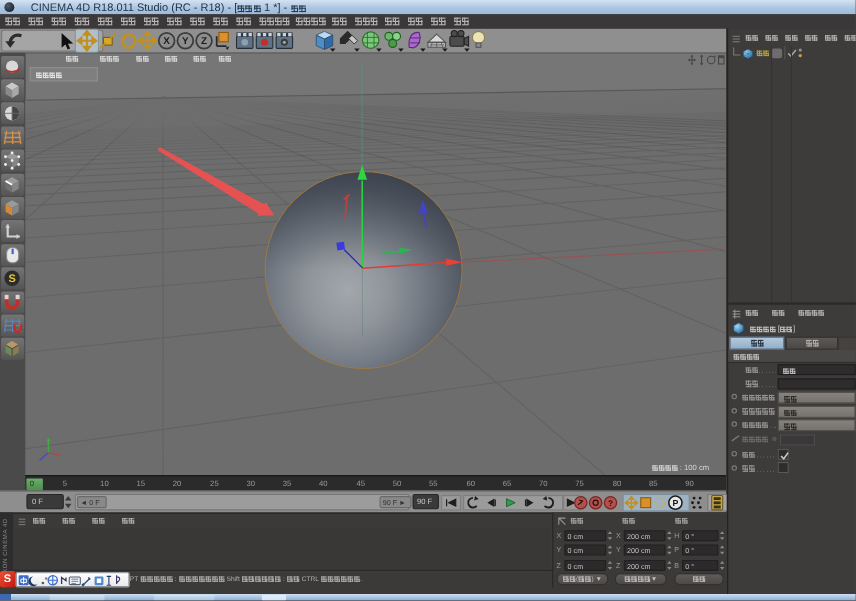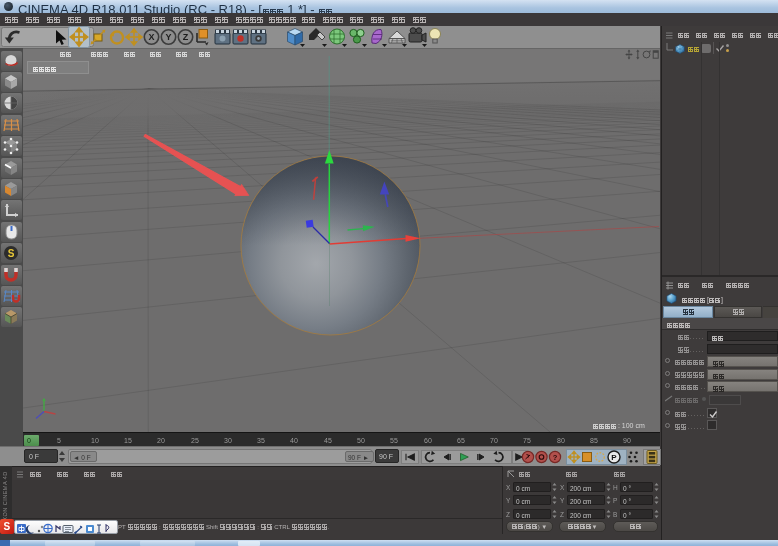--- a/index.html
+++ b/index.html
@@ -12,21 +12,21 @@
 linear-gradient(currentColor,currentColor) 2.5px 0/1px 6.5px,
 linear-gradient(currentColor,currentColor) 0 0/1px 4px,
 linear-gradient(currentColor,currentColor) 100% 2px/1px 4.5px;
 background-repeat:no-repeat;opacity:.92;filter:blur(.35px)}
 b.k.s{width:5px;height:5.5px;margin:0 .5px}
 </style></head>
 <body>
 
 <div class="a" style="left:0;top:0;width:778px;height:13px;background:linear-gradient(#d4e2f2,#a9c4e0 60%,#9dbbda)">
  <div class="a" style="left:4px;top:2px;width:9px;height:9px;border-radius:50%;background:radial-gradient(circle at 35% 35%,#4a5a6a,#101820)"></div>
- <div class="t" style="left:18px;top:3px;color:#1e3044;font-size:13px">CINEMA 4D R18.011 Studio (RC - R18) - [<b class="k"></b><b class="k"></b><b class="k"></b> 1 *] - <b class="k"></b><b class="k"></b></div>
+ <div class="t" style="left:28px;top:3px;color:#1e3044;font-size:10px">CINEMA 4D R18.011 Studio (RC - R18) - [<b class="k"></b><b class="k"></b><b class="k"></b> 1 *] - <b class="k"></b><b class="k"></b></div>
 </div>
 
 <div class="a" style="left:0;top:13px;width:778px;height:13px;background:#3b3839">
     <div class="t" style="left:4px;top:3px;color:#c3bfbf"><b class="k"></b><b class="k"></b></div>
     <div class="t" style="left:25px;top:3px;color:#c3bfbf"><b class="k"></b><b class="k"></b></div>
     <div class="t" style="left:46px;top:3px;color:#c3bfbf"><b class="k"></b><b class="k"></b></div>
     <div class="t" style="left:67px;top:3px;color:#c3bfbf"><b class="k"></b><b class="k"></b></div>
     <div class="t" style="left:88px;top:3px;color:#c3bfbf"><b class="k"></b><b class="k"></b></div>
     <div class="t" style="left:109px;top:3px;color:#c3bfbf"><b class="k"></b><b class="k"></b></div>
     <div class="t" style="left:130px;top:3px;color:#c3bfbf"><b class="k"></b><b class="k"></b></div>

